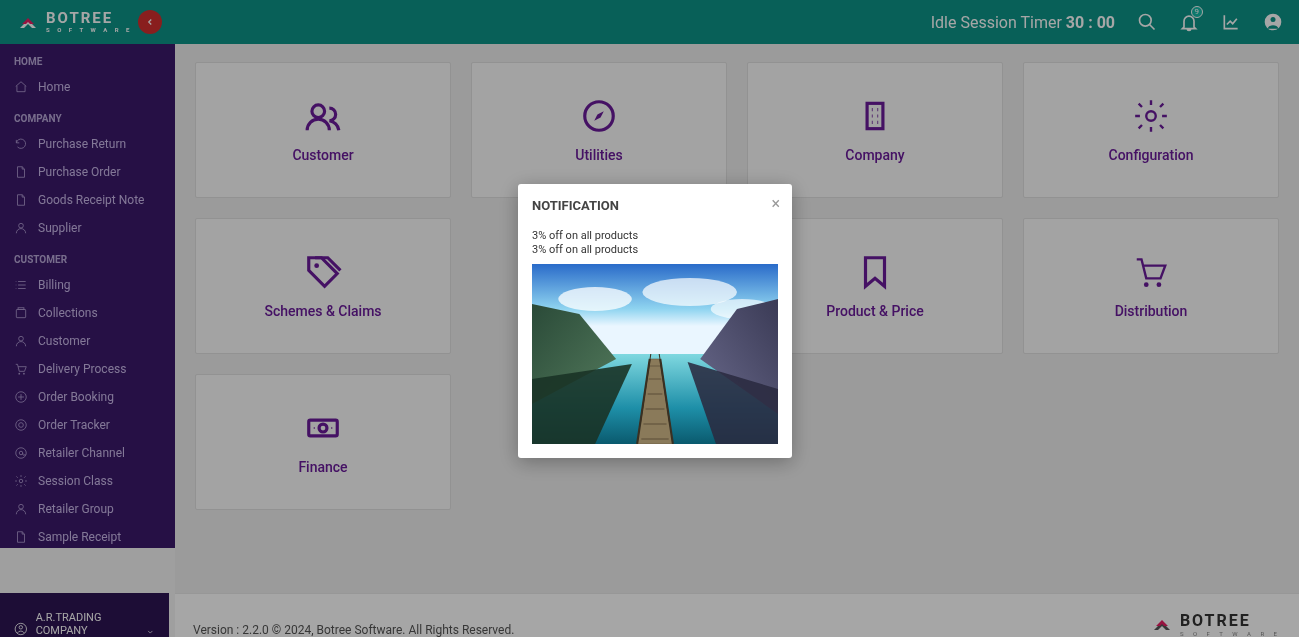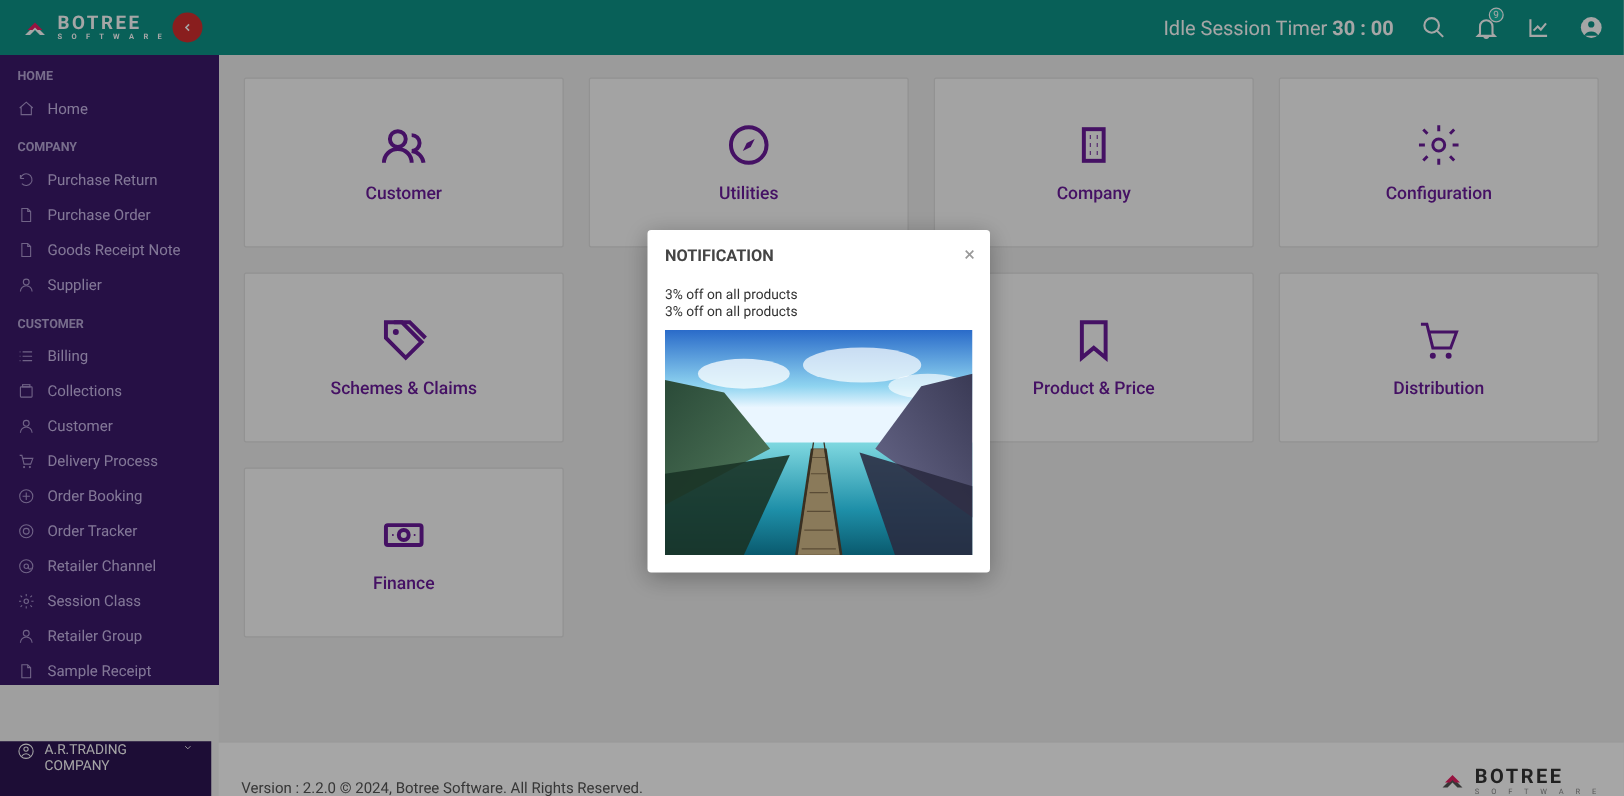--- a/index.html
+++ b/index.html
@@ -21,21 +21,21 @@
 
 
 .sidebar { position: absolute; top: 44px; left: 0; width: 175px; height: 504px; background: #3b1a6b; color: #c9b8e8; overflow-y: auto; }
 .sidebar::-webkit-scrollbar { width: 8px; }
 .sidebar::-webkit-scrollbar-track { background: #ccc; }
 .sidebar::-webkit-scrollbar-thumb { background: #888; border-radius: 4px; }
 .sb-section { font-size: 10px; font-weight: 700; padding: 12px 14px 6px; color: #b8a8d8; text-transform: uppercase; }
 .sb-item { display: flex; align-items: center; padding: 7px 14px; font-size: 12px; cursor: pointer; gap: 10px; }
 .sb-item svg { width: 14px; height: 14px; flex-shrink: 0; opacity: 0.8; }
 
-.sb-footer { position: absolute; bottom: 0; left: 0; width: 169px; height: 44px; background: #2d1454; display: flex; align-items: flex-start; padding: 0 14px; color: #fff; font-size: 11px; gap: 8px; cursor: pointer; }
+.sb-footer { position: absolute; bottom: 0; left: 0; width: 169px; height: 44px; background: #2d1454; display: flex; align-items: flex-end; padding: 0 14px; color: #fff; font-size: 11px; gap: 8px; cursor: pointer; }
 .sb-footer svg:first-child { width: 16px; height: 16px; }
 .sb-footer .chev { width: 10px; height: 10px; margin-left: auto; }
 
 
 .main { position: absolute; top: 44px; left: 175px; right: 0; bottom: 44px; background: #eeeeee; padding: 18px 20px; overflow: auto; }
 .cards { display: grid; grid-template-columns: repeat(4, 1fr); gap: 20px; }
 .card { background: #fafafa; border: 1px solid #e0e0e0; border-radius: 2px; height: 136px; display: flex; flex-direction: column; align-items: center; justify-content: center; gap: 12px; cursor: pointer; }
 .card svg { width: 38px; height: 38px; color: #6a1b9a; }
 .card-label { font-size: 14px; color: #6a1b9a; font-weight: 500; }
 

